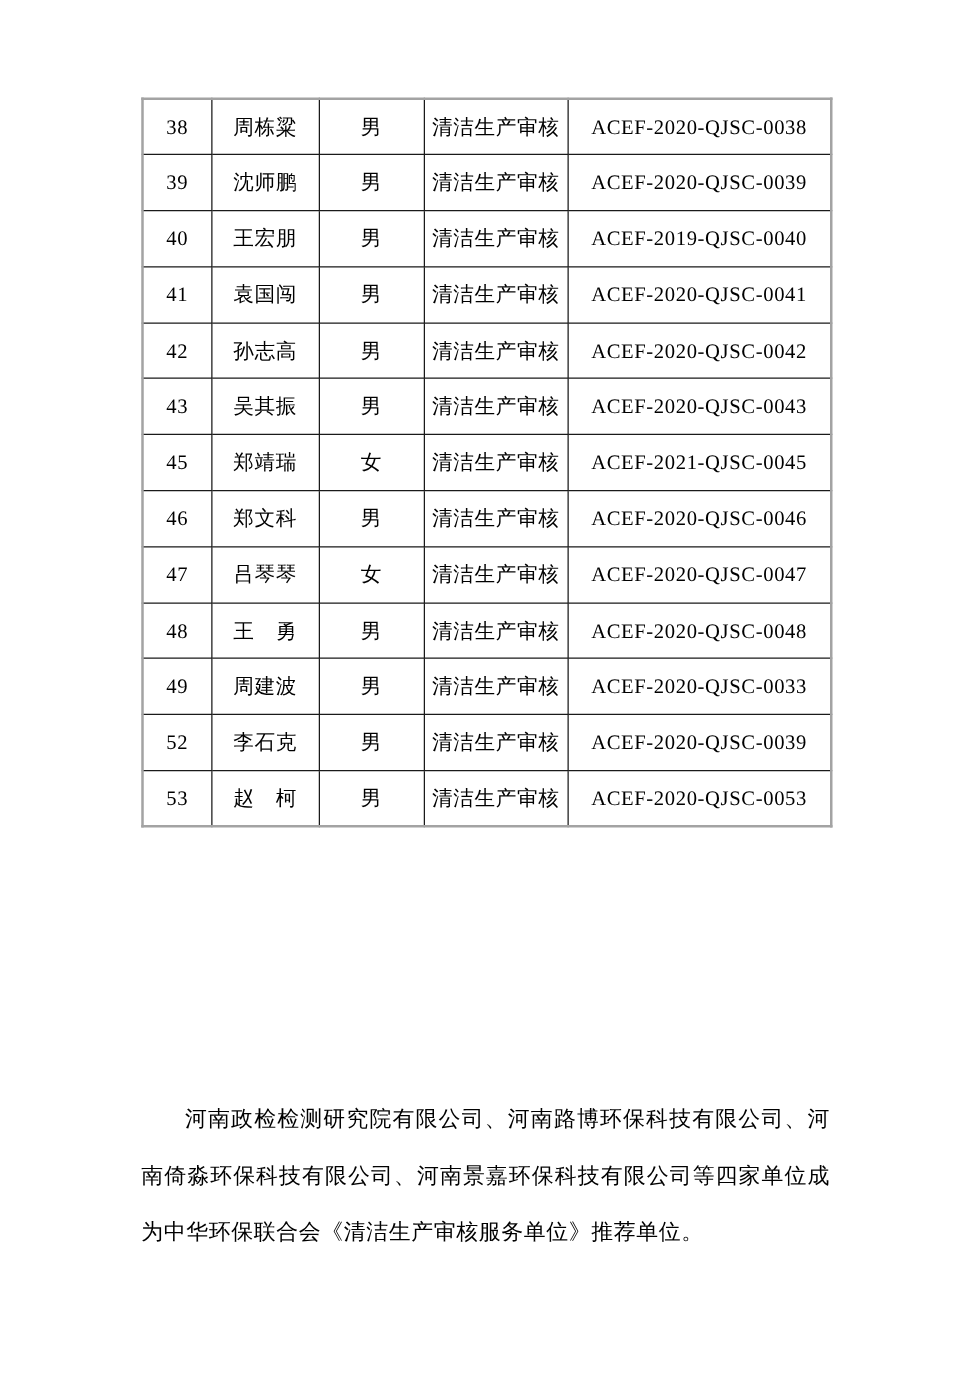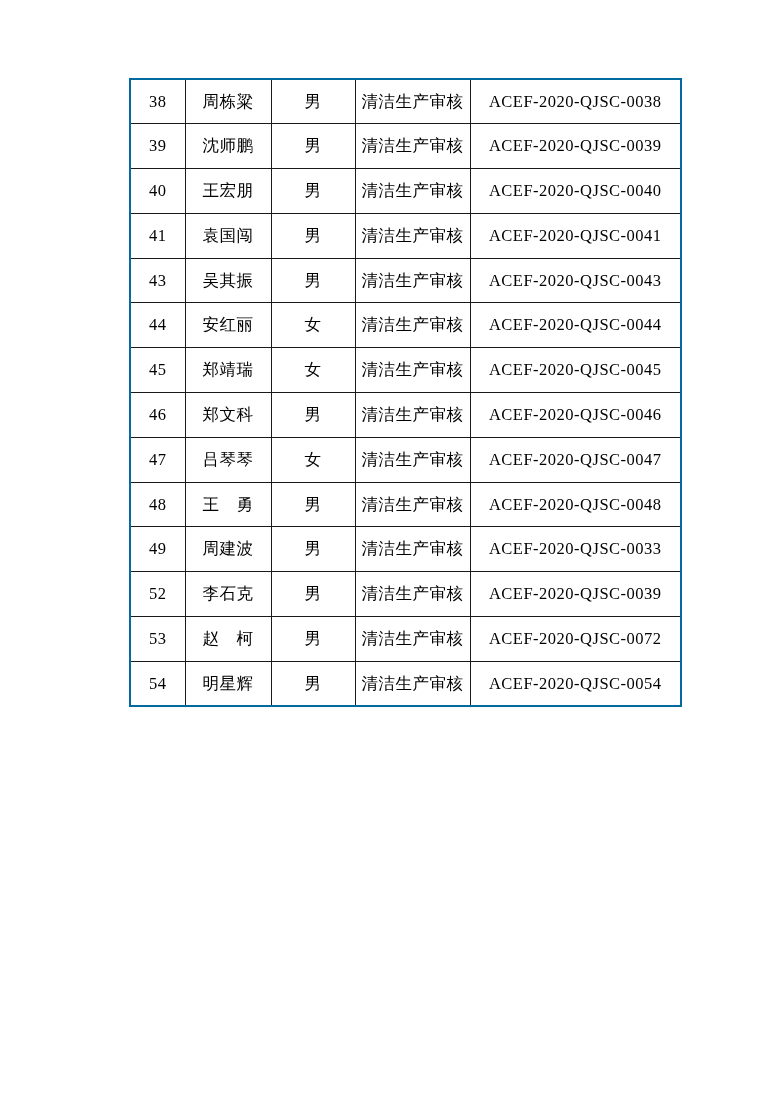--- a/index.html
+++ b/index.html
@@ -20,22 +20,21 @@
   .cert-table-wrap {
     position: absolute;
     left: 113px;
     top: 78px;
     width: 551px;
   }
   table.cert-table {
     width: 100%;
     border-collapse: collapse;
     table-layout: fixed;
-    border: 2px solid #0369a1;
-    margin-left: 16px;
+    border: 2px solid #a3a3a3;
   }
   table.cert-table td {
     border: 1.5px solid #1a1a1a;
     height: 44.8px;
     text-align: center;
     vertical-align: middle;
     font-size: 16.5px;
     letter-spacing: 0.5px;
     white-space: nowrap;
     overflow: hidden;
@@ -89,49 +88,49 @@
             <td data-name="name-cell">沈师鹏</td>
             <td data-name="gender-cell">男</td>
             <td data-name="qualification-cell">清洁生产审核</td>
             <td data-name="certificate-cell">ACEF-2020-QJSC-0039</td>
           </tr>
           <tr data-name="table-row">
             <td data-name="serial-cell">40</td>
             <td data-name="name-cell">王宏朋</td>
             <td data-name="gender-cell">男</td>
             <td data-name="qualification-cell">清洁生产审核</td>
-            <td data-name="certificate-cell">ACEF-2020-QJSC-0040</td>
+            <td data-name="certificate-cell">ACEF-2019-QJSC-0040</td>
           </tr>
           <tr data-name="table-row">
             <td data-name="serial-cell">41</td>
             <td data-name="name-cell">袁国闯</td>
             <td data-name="gender-cell">男</td>
             <td data-name="qualification-cell">清洁生产审核</td>
             <td data-name="certificate-cell">ACEF-2020-QJSC-0041</td>
           </tr>
           <tr data-name="table-row">
+            <td data-name="serial-cell">42</td>
+            <td data-name="name-cell">孙志高</td>
+            <td data-name="gender-cell">男</td>
+            <td data-name="qualification-cell">清洁生产审核</td>
+            <td data-name="certificate-cell">ACEF-2020-QJSC-0042</td>
+          </tr>
+          <tr data-name="table-row">
             <td data-name="serial-cell">43</td>
             <td data-name="name-cell">吴其振</td>
             <td data-name="gender-cell">男</td>
             <td data-name="qualification-cell">清洁生产审核</td>
             <td data-name="certificate-cell">ACEF-2020-QJSC-0043</td>
           </tr>
           <tr data-name="table-row">
-            <td data-name="serial-cell">44</td>
-            <td data-name="name-cell">安红丽</td>
-            <td data-name="gender-cell">女</td>
-            <td data-name="qualification-cell">清洁生产审核</td>
-            <td data-name="certificate-cell">ACEF-2020-QJSC-0044</td>
-          </tr>
-          <tr data-name="table-row">
             <td data-name="serial-cell">45</td>
             <td data-name="name-cell">郑靖瑞</td>
             <td data-name="gender-cell">女</td>
             <td data-name="qualification-cell">清洁生产审核</td>
-            <td data-name="certificate-cell">ACEF-2020-QJSC-0045</td>
+            <td data-name="certificate-cell">ACEF-2021-QJSC-0045</td>
           </tr>
           <tr data-name="table-row">
             <td data-name="serial-cell">46</td>
             <td data-name="name-cell">郑文科</td>
             <td data-name="gender-cell">男</td>
             <td data-name="qualification-cell">清洁生产审核</td>
             <td data-name="certificate-cell">ACEF-2020-QJSC-0046</td>
           </tr>
           <tr data-name="table-row">
             <td data-name="serial-cell">47</td>
@@ -159,27 +158,21 @@
             <td data-name="name-cell">李石克</td>
             <td data-name="gender-cell">男</td>
             <td data-name="qualification-cell">清洁生产审核</td>
             <td data-name="certificate-cell">ACEF-2020-QJSC-0039</td>
           </tr>
           <tr data-name="table-row">
             <td data-name="serial-cell">53</td>
             <td data-name="name-cell">赵　柯</td>
             <td data-name="gender-cell">男</td>
             <td data-name="qualification-cell">清洁生产审核</td>
-            <td data-name="certificate-cell">ACEF-2020-QJSC-0072</td>
-          </tr>
-          <tr data-name="table-row">
-            <td data-name="serial-cell">54</td>
-            <td data-name="name-cell">明星辉</td>
-            <td data-name="gender-cell">男</td>
-            <td data-name="qualification-cell">清洁生产审核</td>
-            <td data-name="certificate-cell">ACEF-2020-QJSC-0054</td>
+            <td data-name="certificate-cell">ACEF-2020-QJSC-0053</td>
           </tr>
         </tbody>
     </table>
   </div>
 
+  <p class="closing-paragraph" data-name="closing-paragraph">河南政检检测研究院有限公司、河南路博环保科技有限公司、河南倚淼环保科技有限公司、河南景嘉环保科技有限公司等四家单位成为中华环保联合会《清洁生产审核服务单位》推荐单位。</p>
 
 </div>
 
 </body></html>

